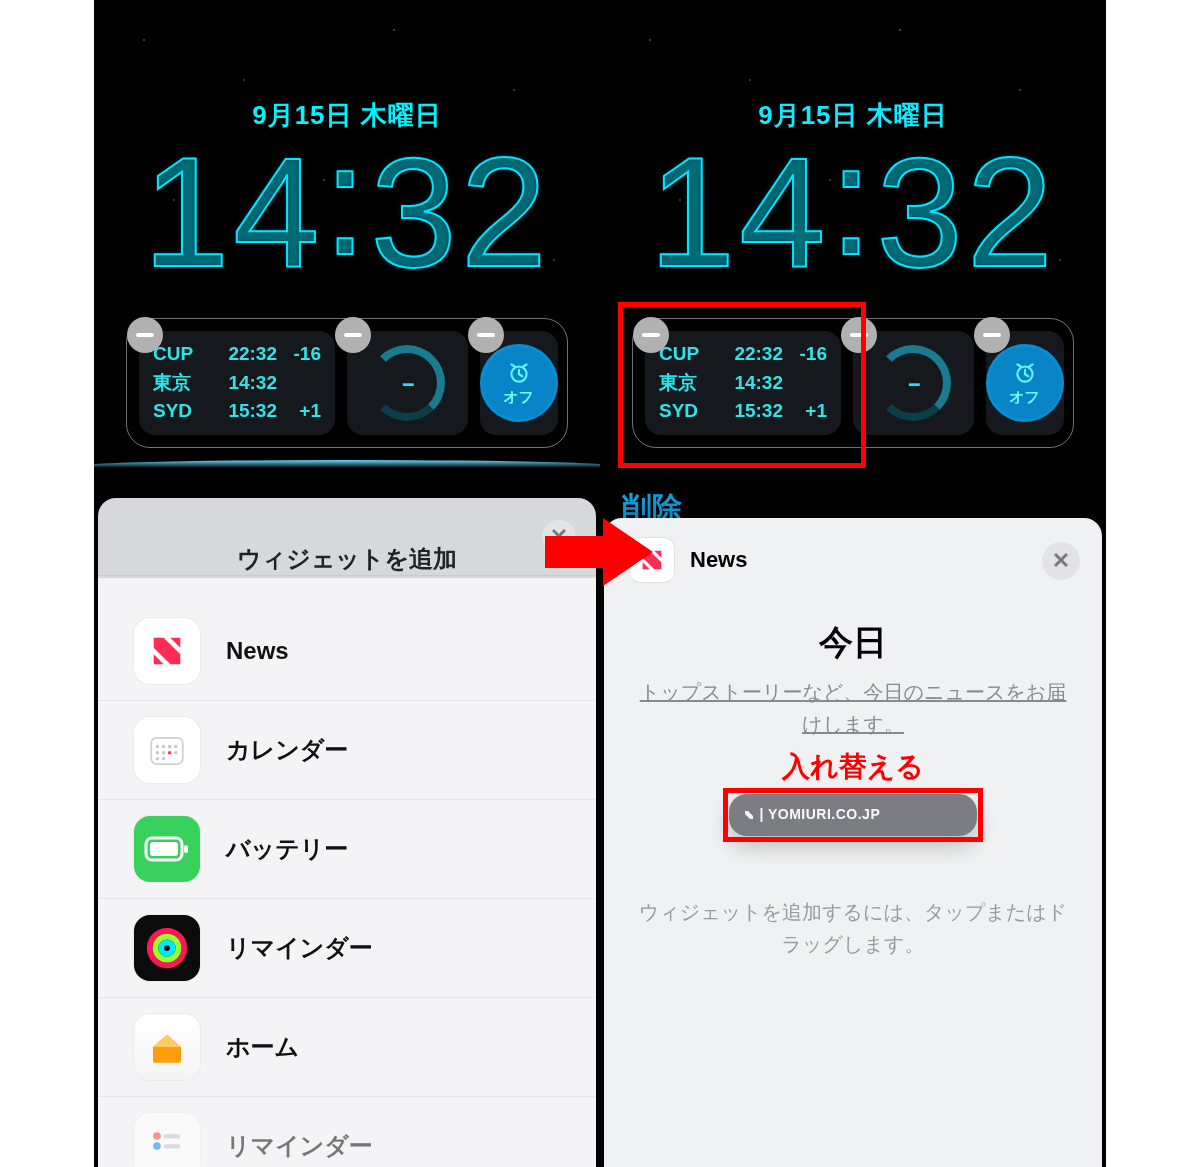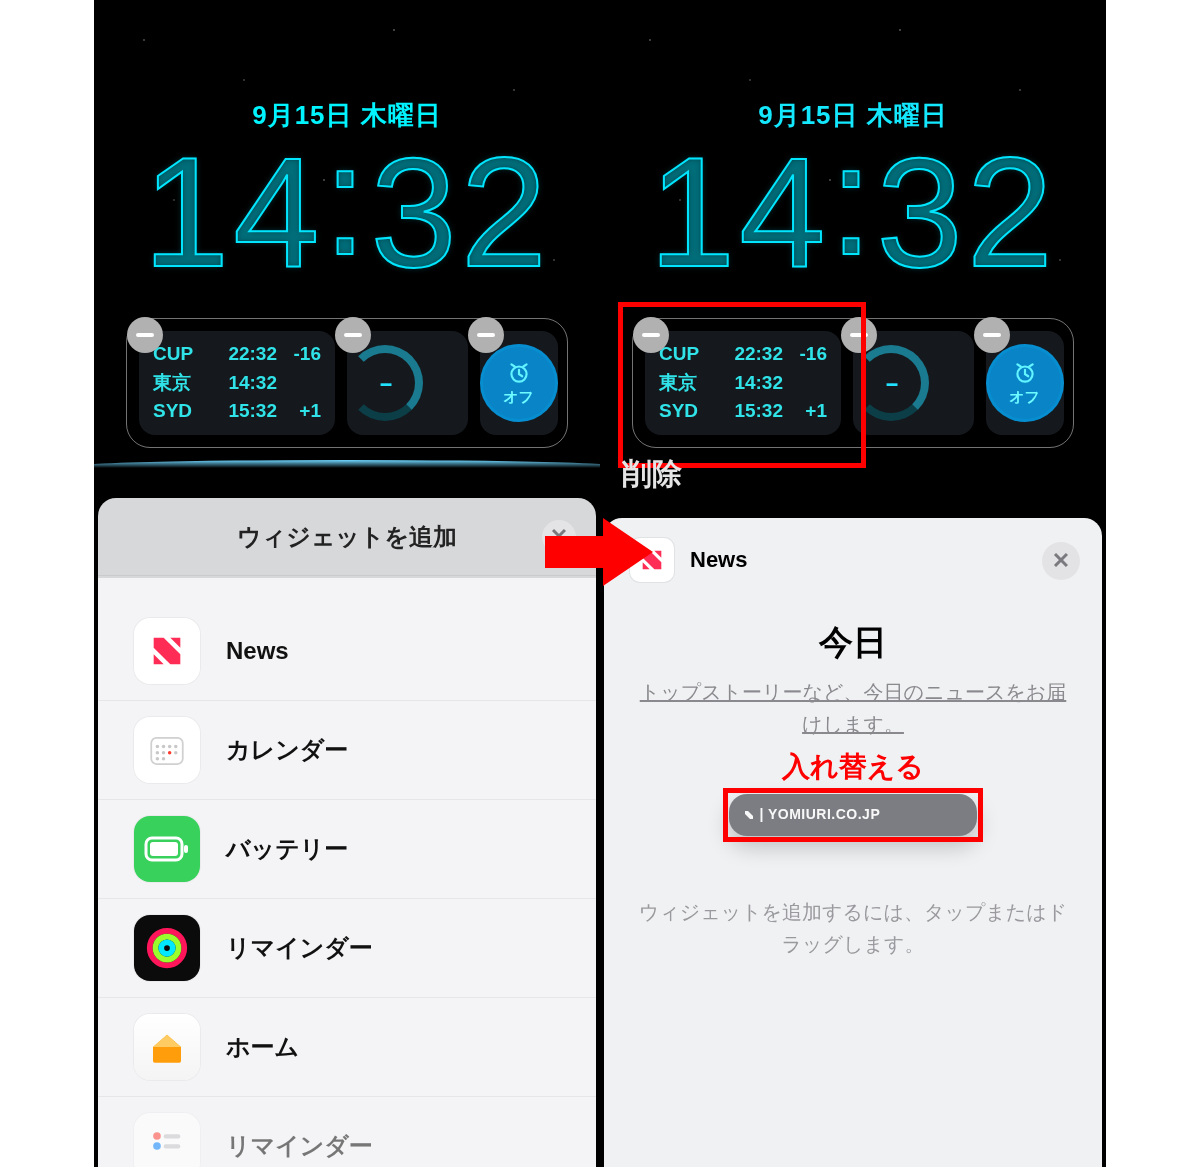--- a/index.html
+++ b/index.html
@@ -75,21 +75,21 @@
     display: flex;
     gap: 12px;
     padding: 12px;
   }
   .widget {
     background: #15191d;
     border-radius: 16px;
     position: relative;
     display: flex;
     align-items: center;
-    justify-content: flex-start;
+    justify-content: center;
   }
   .widget1 { flex: 0 0 46%; }
   .widget2 { flex: 0 0 29%; }
   .widget3 { flex: 1; }
   .remove-btn {
     position: absolute;
     top: -14px; left: -12px;
     width: 36px; height: 36px;
     border-radius: 50%;
     background: #b1b1b1;
@@ -143,21 +143,21 @@
   
   .sheet {
     position: absolute;
     left: 4px; right: 4px; bottom: 0;
     background: linear-gradient(#d7d8da 0 80px, #f4f4f6 80px 100%);
     border-radius: 18px 18px 0 0;
     box-shadow: 0 -4px 30px rgba(0,0,0,.3);
   }
   .sheet-left { top: 498px; }
   .sheet-header {
-    height: 78px; display: flex; align-items: center; justify-content: center;
+    height: 78px; display: flex; align-items: flex-end; justify-content: center;
     border-bottom: 1px solid rgba(0,0,0,.06);
     position: relative;
   }
   .sheet-title { font-size: 24px; font-weight: 600; color: #222; }
   .close-x {
     position: absolute; right: 20px; top: 22px;
     width: 34px; height: 34px; border-radius: 50%;
     background: #e4e4e7; color: #7a7a7e;
     display: flex; align-items: center; justify-content: center;
     font-size: 22px; font-weight: 700;
@@ -174,22 +174,22 @@
     display: flex; align-items: center; justify-content: center;
     background: #fff; box-shadow: 0 0 0 1px rgba(0,0,0,.04);
   }
   .app-label { font-size: 24px; font-weight: 700; color: #111; }
   
   .red-box {
     position: absolute; border: 5px solid #ff0000;
   }
   .red-box.r1 { top: 302px; left: 18px; width: 248px; height: 166px; }
   .del-label {
-    position: absolute; top: 454px; left: 22px;
-    color: #e5e5e5; font-weight: 800; font-size: 30px;
+    position: absolute; top: 488px; left: 22px;
+    color: #0ea5e9; font-weight: 800; font-size: 30px;
   }
   
   .sheet-right { top: 518px; background: #f0f1f3; }
   .news-header {
     height: 84px; display:flex; align-items:center; gap:16px; padding: 0 26px;
     position: relative;
   }
   .news-icon-sm {
     width: 44px; height:44px; border-radius:10px; background:#fff;
     display:flex; align-items:center; justify-content:center;

